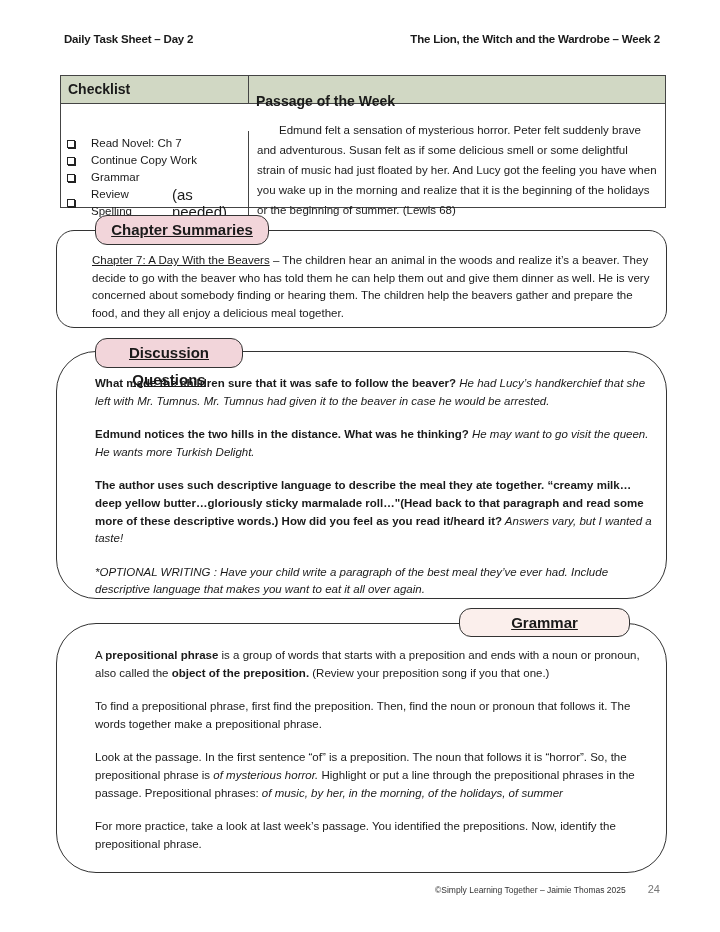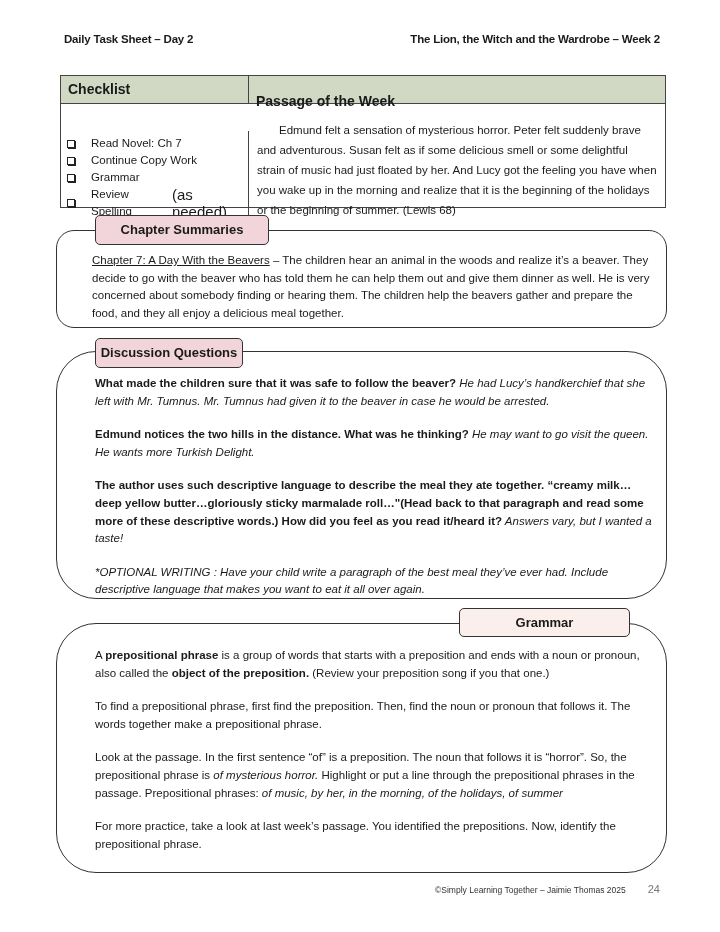--- a/index.html
+++ b/index.html
@@ -23,22 +23,22 @@
   .small { font-size: 15px; }
   .passage { padding: 4px 8px 0 8px; font-size: 11.5px; line-height: 20px; box-sizing: border-box; }
   .passage .indent { display: inline-block; width: 22px; }
 
   
   .panel { position: absolute; border: 1.3px solid #333; border-radius: 22px; box-sizing: border-box; }
   .p1 { left: 56px; top: 230px; width: 611px; height: 98px; border-radius: 18px; }
   .p2 { left: 56px; top: 351px; width: 611px; height: 248px; border-radius: 40px; }
   .p3 { left: 56px; top: 623px; width: 611px; height: 250px; border-radius: 40px; }
 
-  .tab { position: absolute; border: 1.3px solid #333; border-radius: 5px; box-sizing: border-box;
-         font-weight: bold; font-size: 13px; text-align: center; line-height: 27px; background: #f2d5da; }
+  .tab { position: absolute; border: 1.3px solid #333; border-radius: 12px; box-sizing: border-box;
+         font-weight: bold; font-size: 15px; text-align: center; line-height: 27px; background: #f2d5da; text-decoration: underline; }
   .t1 { left: 95px; top: 215px; width: 174px; height: 30px; }
   .t2 { left: 95px; top: 338px; width: 148px; height: 30px; }
   .t3 { left: 459px; top: 608px; width: 171px; height: 29px; background: #fbefec; }
 
   .content { position: absolute; font-size: 11.5px; line-height: 17.6px; }
   .c1 { left: 92px; top: 252px; width: 560px; }
   .c2 { left: 95px; top: 375px; width: 560px; }
   .c3 { left: 95px; top: 647px; width: 560px; }
   .c2 p, .c3 p { margin: 0 0 16px 0; }
   .u { text-decoration: underline; }

